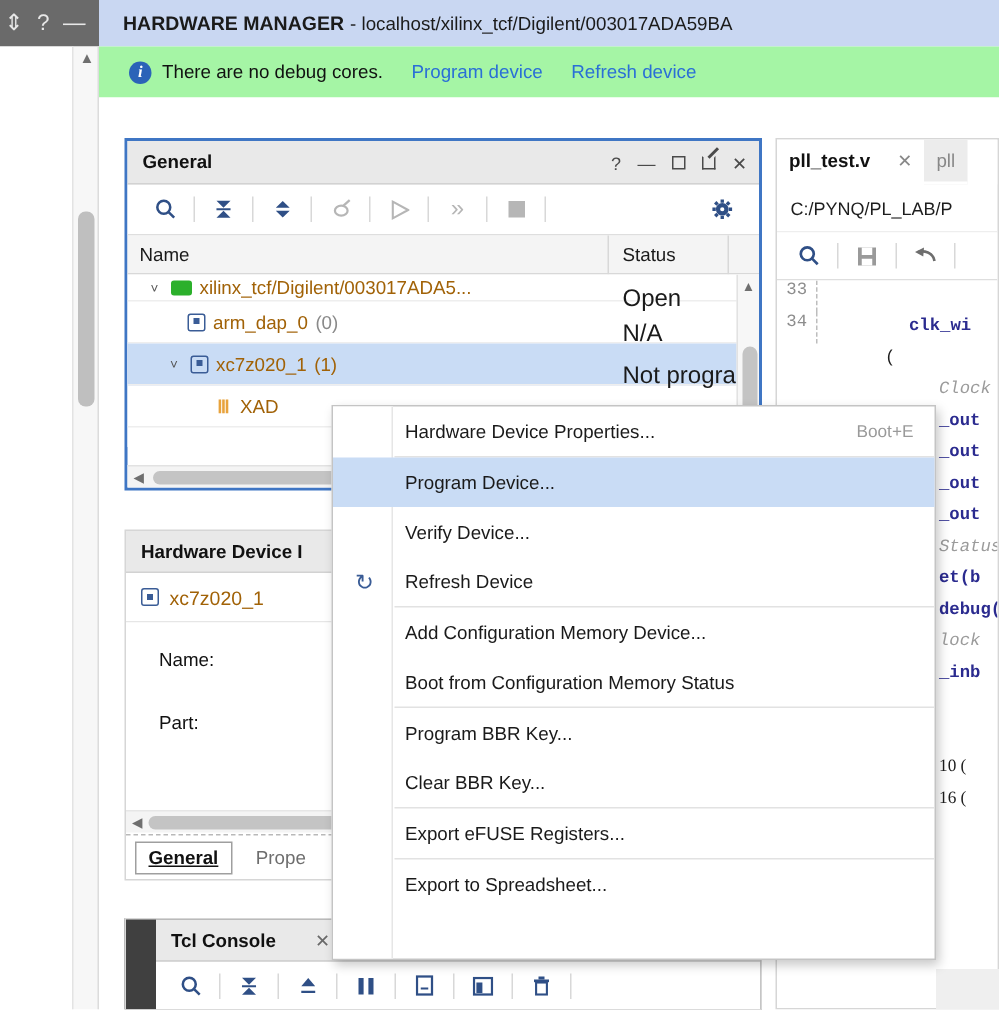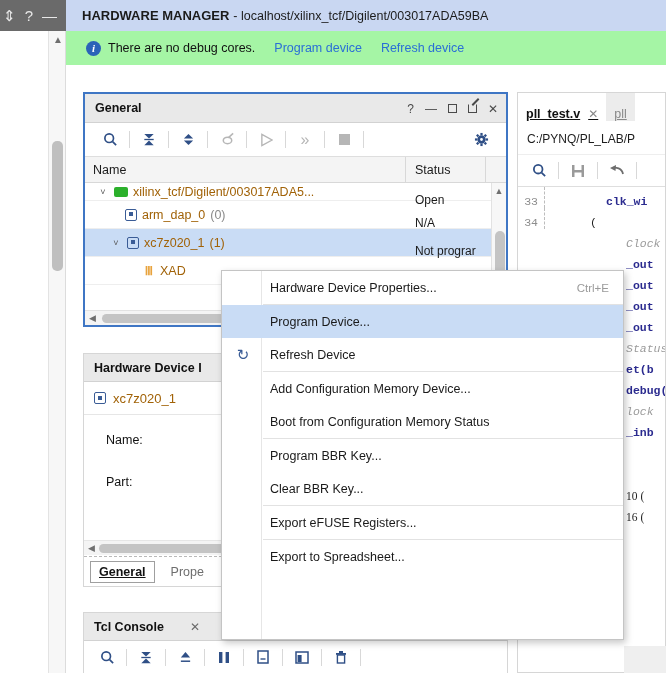--- a/index.html
+++ b/index.html
@@ -127,21 +127,21 @@
 
   
   .hw-tree { position:relative; height:115px; background:#ffffff; overflow:hidden; }
   .tree-row {
     position:relative; height:28px; display:flex; align-items:center;
     border-bottom:1px solid #eeeeee;
   }
   .tree-row.sel { background:#c9dcf5; }
   .tree-row.clipped-top { height:18px; }
   .row-name { display:flex; align-items:center; gap:5px; width:320px; overflow:hidden; white-space:nowrap;}
-  .row-status { position:absolute; left:330px; font-size:12px; color:#1a1a1a; white-space:nowrap;margin-top:17px; }
+  .row-status { position:absolute; left:330px; font-size:16px; color:#1a1a1a; white-space:nowrap;margin-top:17px; }
   .chev { color:#555; font-size:9px; width:12px; text-align:center; }
   .lbl { font-size:12.5px; color:#a16207; }
   .lbl-dim { font-size:12.5px; color:#8a8a8a; }
   .ico-chip {
     width:12px; height:12px; border:1.5px solid #3a5c96; border-radius:2px;
     position:relative; flex:none;
   }
   .ico-chip::after{
     content:""; position:absolute; left:2.5px; top:2.5px; width:4px; height:4px; background:#3a5c96;
   }
@@ -199,61 +199,60 @@
     font-size:12.5px; color:#6e6e6e; padding:3px 8px;
   }
   .hdp-tab.active {
     color:#111111; font-weight:bold; border:1px solid #9f9f9f; background:#ffffff;
     text-decoration:underline;
   }
 
   
   .tcl-panel {
     position:absolute; left:83px; top:612px; width:425px; height:61px;
-    background:#404040; border:1px solid #d6d6d6; border-bottom:none;
+    background:#404040; border:1px solid #d6d6d6; border-bottom:none;padding-left:20px;
   }
   .tcl-head {
     height:28px; background:#e9e9e9; border-bottom:1px solid #d2d2d2;
     display:flex; align-items:center;
   }
   .tcl-title { font-size:12.5px; font-weight:bold; color:#111111; margin-left:10px; }
   .tcl-close { font-size:12px; color:#6a6a6a; margin-left:26px; }
   .tcl-toolbar { height:32px; display:flex; align-items:center; padding:0 8px; background:#ffffff; }
 
   
   .editor-panel {
     position:absolute; left:517px; top:92px; width:149px; height:581px;
     background:#ffffff; border:1px solid #d6d6d6; overflow:hidden;
   }
   .ed-tabs { height:30px; background:#ffffff; display:flex; align-items:stretch; }
   .ed-tab {
-    display:flex; align-items:flex-end; gap:8px; padding:0 8px;
+    display:flex; align-items:center; gap:18px; padding:0 8px;
     font-size:12.5px; font-weight:bold; color:#111111;
     border-bottom:2px solid #ffffff;
-    text-decoration:underline;
   }
   .ed-tab .x { font-size:12px; color:#888; font-weight:normal; }
   .ed-tab.inactive { background:#ececec; color:#888888; font-weight:normal; }
   .ed-path {
     height:32px; display:flex; align-items:center; padding-left:9px;
     font-size:12px; color:#1d1d1d; white-space:nowrap; overflow:hidden;
     border-bottom:1px solid #eeeeee;
   }
   .ed-toolbar {
     height:32px; display:flex; align-items:center; padding-left:6px;
     border-bottom:1px solid #dedede; background:#ffffff;
   }
   .ed-code { position:relative; background:#ffffff; height:485px; overflow:hidden; }
-  .code-row { display:flex; height:21px; align-items:flex-end; font-family:"Liberation Mono", monospace; font-size:11.5px; }
+  .code-row { display:flex; height:21px; align-items:flex-start; font-family:"Liberation Mono", monospace; font-size:11.5px; }
   .gutter-num {
     width:26px; text-align:right; color:#8d8d8d; padding-right:6px; flex:none;
     font-family:"Liberation Mono", monospace; font-size:11.5px;
   }
   .gutter-line { width:1px; align-self:stretch; border-left:1px dashed #bdbdbd; margin-right:9px; flex:none; }
-  .code-txt { white-space:nowrap; color:#2b2b8f; font-weight:bold; }
+  .code-txt { white-space:nowrap; color:#2b2b8f; font-weight:bold;margin-top:24px; }
   .code-txt.plain { color:#1d1d1d; font-weight:normal; }
   .code-txt.comment { color:#9b9b9b; font-style:italic; font-weight:normal; }
   .code-txt.num { color:#1d1d1d; font-weight:normal;font-family:Liberation Serif, serif; }
   
   .code-tail { padding-left:2px; }
 
   
   .ctx-menu {
     position:absolute; left:221px; top:270px; width:403px; height:370px;
     background:#ffffff; border:1px solid #c4c4c4;
@@ -619,28 +618,31 @@
     </div>
   </div>
 
   <div class="br-strip"></div>
 
   <div class="ctx-menu">
     <div class="ctx-gutter"></div>
 
     <div class="ctx-item">
       <span>Hardware Device Properties...</span>
-      <span class="accel">Ctrl+E</span>
+      <span class="accel">Boot+E</span>
     </div>
     <div class="ctx-sep"></div>
 
     <div class="ctx-item hl">
       <span>Program Device...</span>
     </div>
 
+    <div class="ctx-item">
+      <span>Verify Device...</span>
+    </div>
 
     <div class="ctx-item">
       <span class="ctx-ico">↻</span>
       <span>Refresh Device</span>
     </div>
     <div class="ctx-sep"></div>
 
     <div class="ctx-item">
       <span>Add Configuration Memory Device...</span>
     </div>

